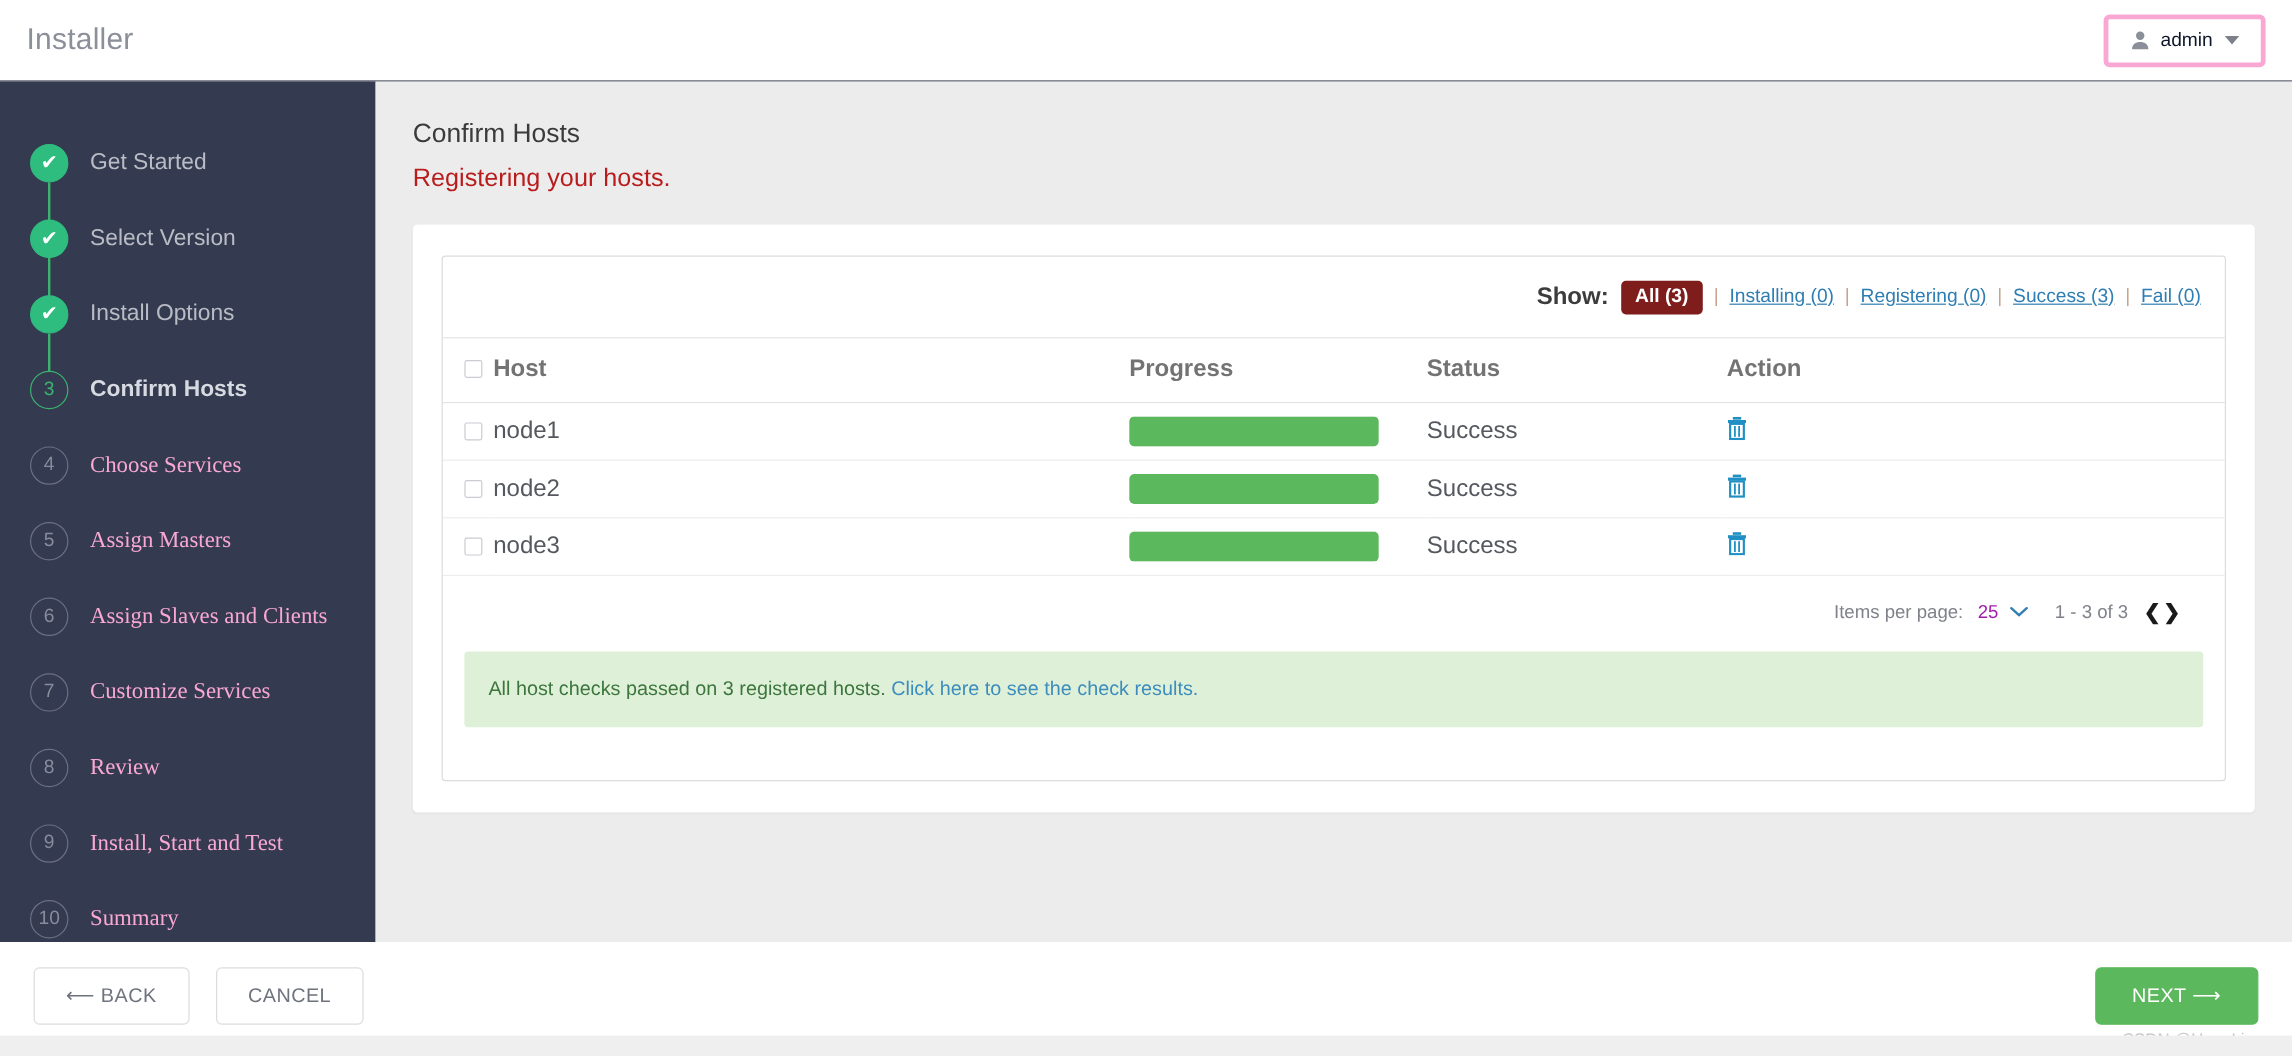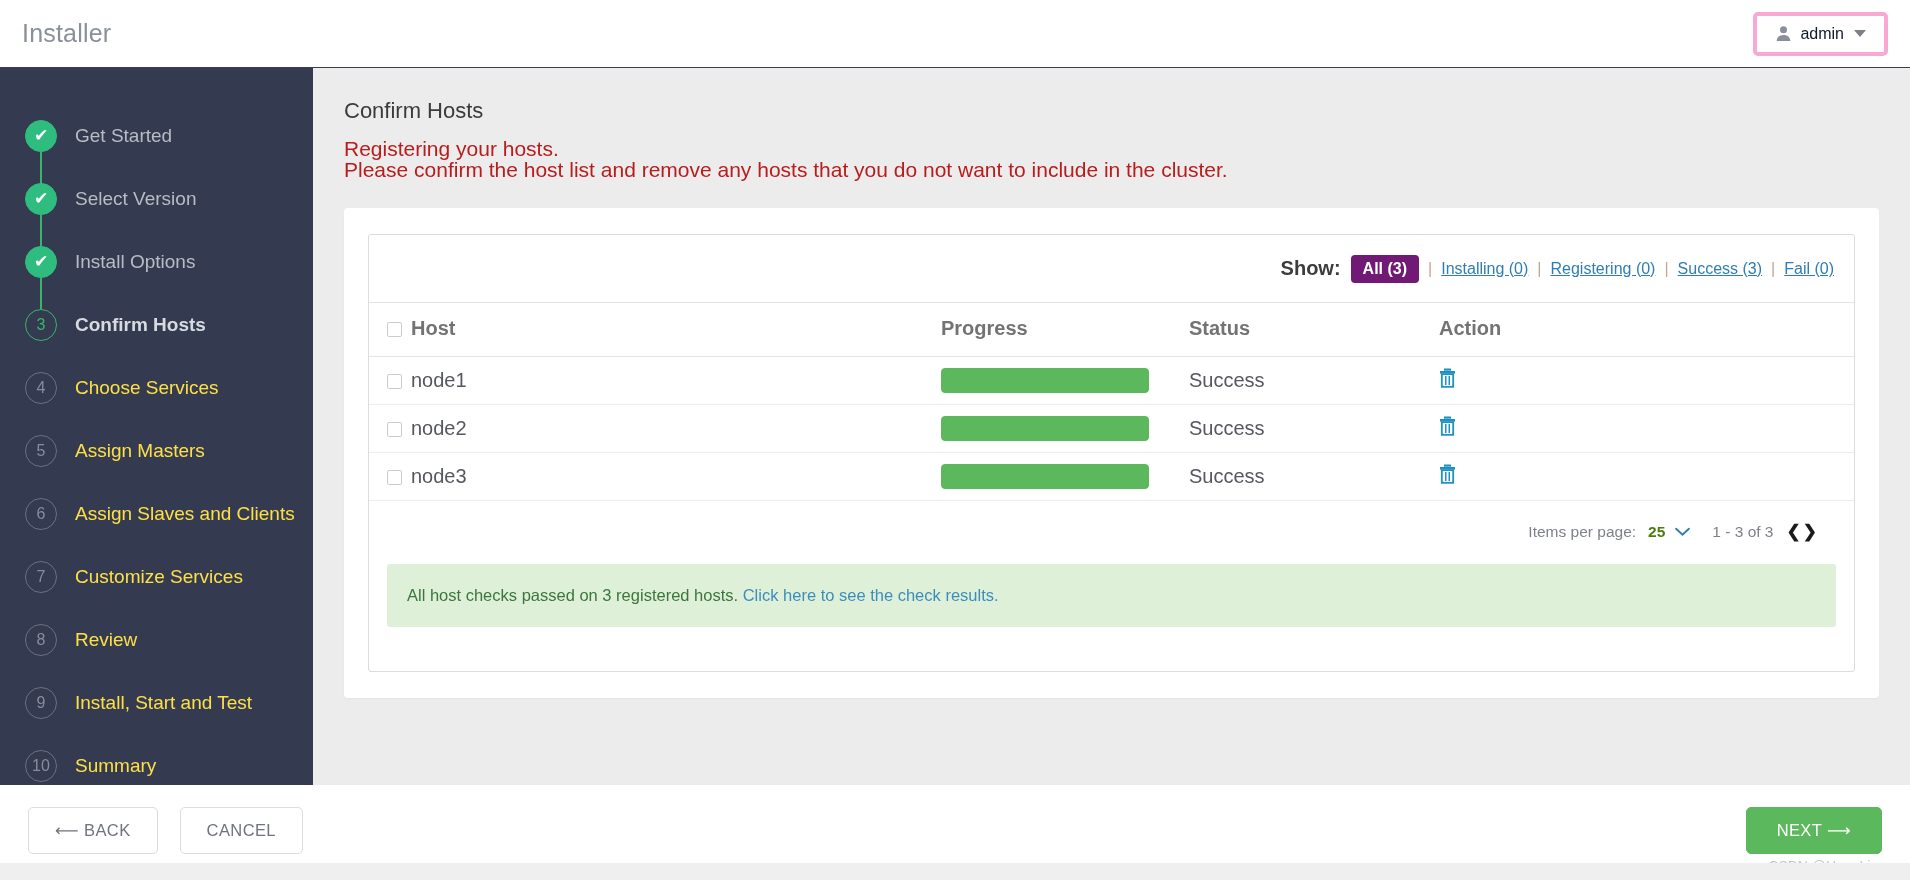--- a/index.html
+++ b/index.html
@@ -81,21 +81,21 @@
     background: #3ab36f;
     z-index: 1;
   }
   .step-label {
     margin-left: 18px;
     font-size: 19px;
     white-space: nowrap;
   }
   .step.done .step-label { color: #b9bcc4; }
   .step.active .step-label { color: #d7dae0; font-weight: bold; }
-  .step.todo .step-label { color: #fde047; }
+  .step.todo .step-label { color: #f9a8d4; font-family: Liberation Serif, serif; }
   .check-glyph { font-size: 17px; line-height: 1; }
 
   
   .main {
     position: absolute; top: 68px; left: 313px;
     width: 1597px; height: 717px;
     background: #ececec;
     overflow: hidden;
   }
   .page-title {
@@ -128,21 +128,21 @@
     display: flex; align-items: center; justify-content: flex-end;
     padding-right: 20px;
     border-bottom: 1px solid #e4e4e4;
     gap: 0px;
   }
   .show-label {
     font-size: 20px; color: #3c3c3c; font-weight: bold;
     margin-right: 10px;
   }
   .chip-active {
-    background: #701a75; color: #ffffff;
+    background: #7f1d1d; color: #ffffff;
     font-size: 16px; font-weight: bold;
     padding: 5px 12px;
     border-radius: 4px;
     cursor: pointer;
   }
   .sep { color: #c6a38d; font-size: 16px; padding: 0 9px; }
   .flink {
     color: #2e7eb3; font-size: 16px;
     text-decoration: underline; cursor: pointer;
   }
@@ -194,21 +194,21 @@
 
   
   .paginator {
     display: flex; align-items: center; justify-content: flex-end;
     gap: 0;
     padding: 20px 36px 0 0;
     font-size: 15.5px;
     color: #7f8289;
   }
   .pg-label { margin-right: 12px; }
-  .pg-size { color: #4d7c0f; font-weight: 700; }
+  .pg-size { color: #a21caf; font-weight: 400; }
   .pg-chev {
     margin-left: 10px; margin-right: 22px;
     color: #2e7eb3; font-size: 15px; cursor: pointer;
     display: inline-block;
   }
   .pg-range { color: #7f8289; margin-right: 12px; }
   .pg-arrow {
     color: #1a1a1a; font-size: 17px; font-weight: bold;
     cursor: pointer; padding: 0 1px;
   }
@@ -343,21 +343,20 @@
         <span>10</span>
       </div>
       <div class="step-label">Summary</div>
     </div>
   </div>
 
 <div class="main">
   <div class="page-title">Confirm Hosts</div>
   <div class="page-sub">
     <div>Registering your hosts.</div>
-    <div>Please confirm the host list and remove any hosts that you do not want to include in the cluster.</div>
   </div>
 
   <div class="card">
     <div class="panel">
 
       <div class="filter-row">
         <span class="show-label">Show:</span>
         <span class="chip-active">All (3)</span>
         <span class="sep">|</span>
         <span class="flink">Installing (0)</span>

